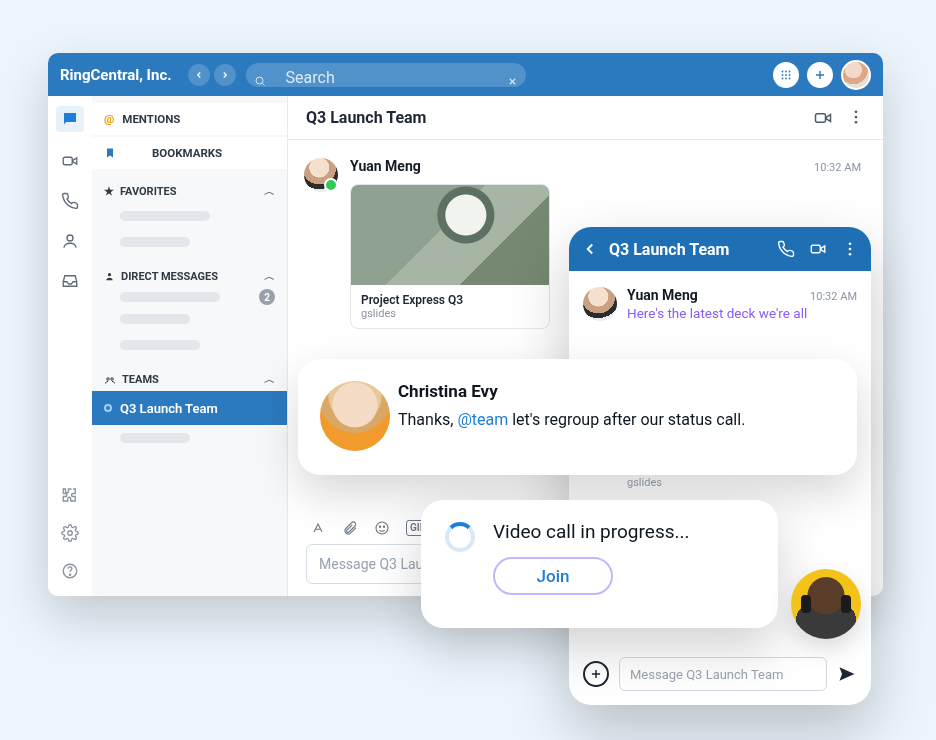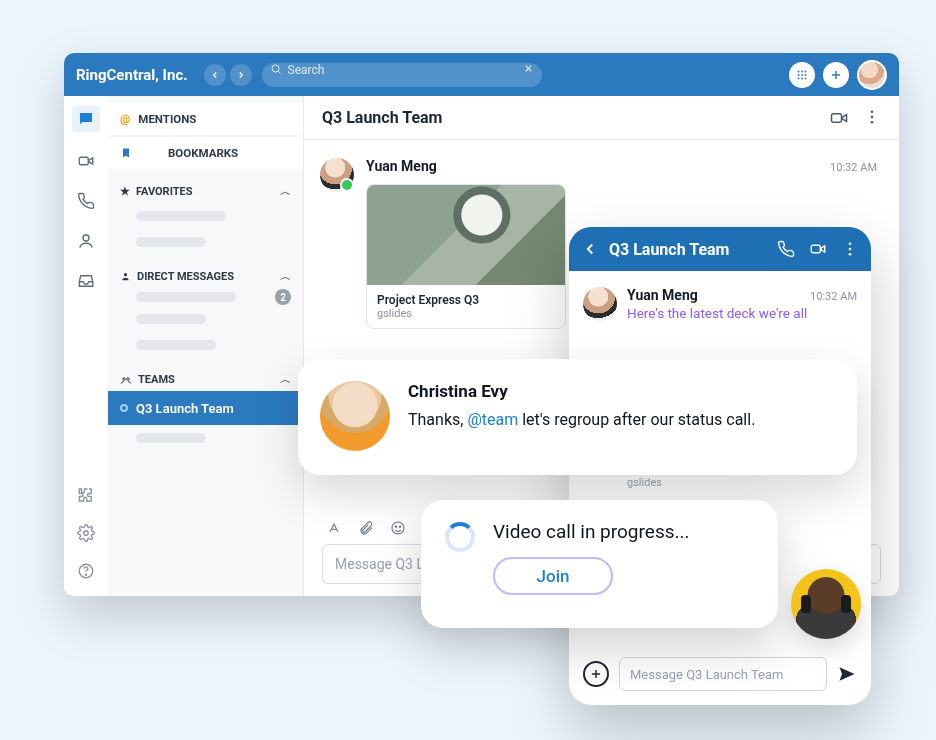--- a/index.html
+++ b/index.html
@@ -1,21 +1,21 @@
 <!DOCTYPE html>
 <html><head>
 <meta charset="utf-8">
 <style>
   * { box-sizing: border-box; margin: 0; padding: 0; font-family: -apple-system, BlinkMacSystemFont, "Segoe UI", Roboto, Helvetica, Arial, sans-serif; }
   body { background: #ecf5fc; width: 936px; height: 740px; overflow: hidden; position: relative; }
 
   
   .app-window {
     position: absolute;
-    left: 64px; top: 53px;
+    left: 48px; top: 53px;
     width: 835px; height: 543px;
     background: #fff;
     border-radius: 10px;
     box-shadow: 0 20px 50px rgba(0,0,0,0.18);
     overflow: hidden;
     display: flex;
     flex-direction: column;
   }
   
   .topbar {
@@ -33,24 +33,24 @@
     width: 22px; height: 22px; border-radius: 50%;
     background: rgba(255,255,255,0.18);
     display: flex; align-items: center; justify-content: center;
     color: #fff; font-size: 12px;
   }
   .searchbar {
     flex: 0 0 280px;
     height: 24px;
     background: rgba(255,255,255,0.18);
     border-radius: 12px;
-    display: flex; align-items: flex-start;
-    padding: 0 8px; gap: 6px;
+    display: flex; align-items: flex-end;
+    padding: 0 8px; gap: 20px;
     color: #dce9f4;
-    font-size: 12px;
+    font-size: 16px;
   }
   .searchbar .clear { margin-left: auto; font-size: 12px; }
   .topbar-right { margin-left: auto; display: flex; align-items: center; gap: 8px; }
   .round-white { width: 26px; height: 26px; border-radius: 50%; background: #fff; color: #2b7abf; display:flex;align-items:center;justify-content:center; font-size:14px;}
   .avatar-sm {
     width: 30px; height: 30px; border-radius: 50%;
     background: radial-gradient(circle at 40% 30%, #f3d9c9 0 35%, #dba988 36% 60%, #e8e0d8 60% 100%);
     border: 2px solid #fff;
   }
 
@@ -205,21 +205,21 @@
 
   
   .float-msg{
     position:absolute;
     left:298px; top:359px;
     width:559px;
     background:#fff;
     border-radius:22px;
     box-shadow: 0 18px 45px rgba(0,0,0,0.16);
     padding:22px 28px 24px 22px;
-    display:flex; gap:18px;
+    display:flex; gap:8px;
   }
   .float-msg .big-av{
     width:70px;height:70px;border-radius:50%;flex-shrink:0;
     background:
       radial-gradient(circle at 50% 34%, #f4dcc6 0 22px, transparent 23px),
       radial-gradient(circle at 50% 22%, #e8c79a 0 26px, #d9a866 27px 36px, transparent 37px),
       #f39a2d;
   }
   .float-msg .col{flex:1;}
   .float-msg .name{font-weight:700; font-size:17px; color:#0e1620;}

